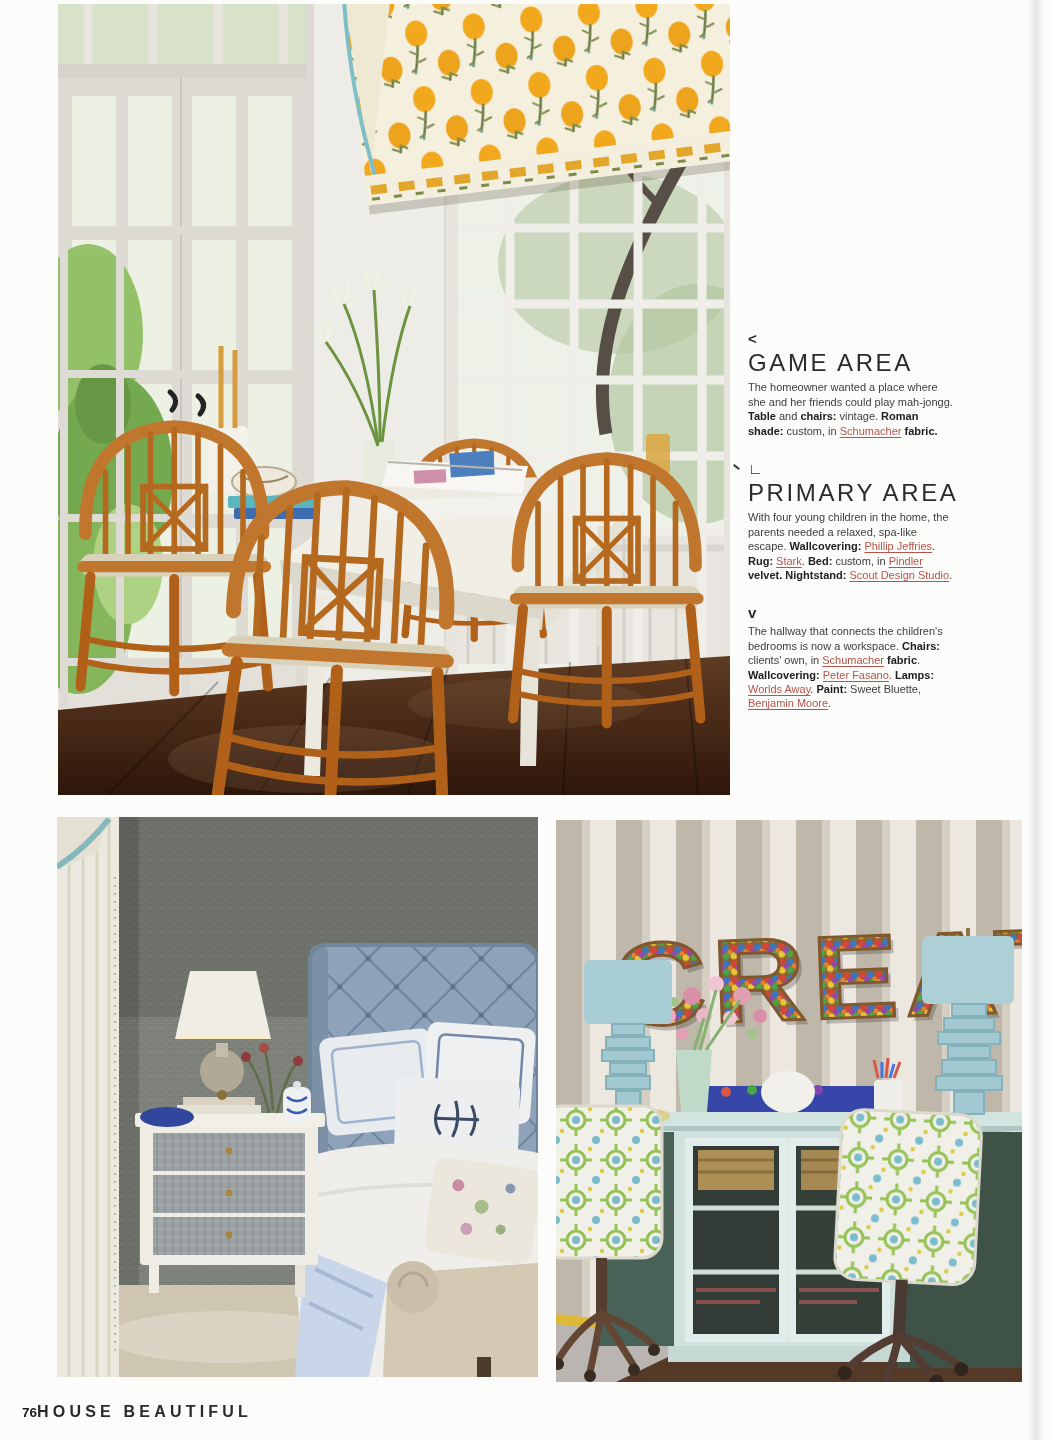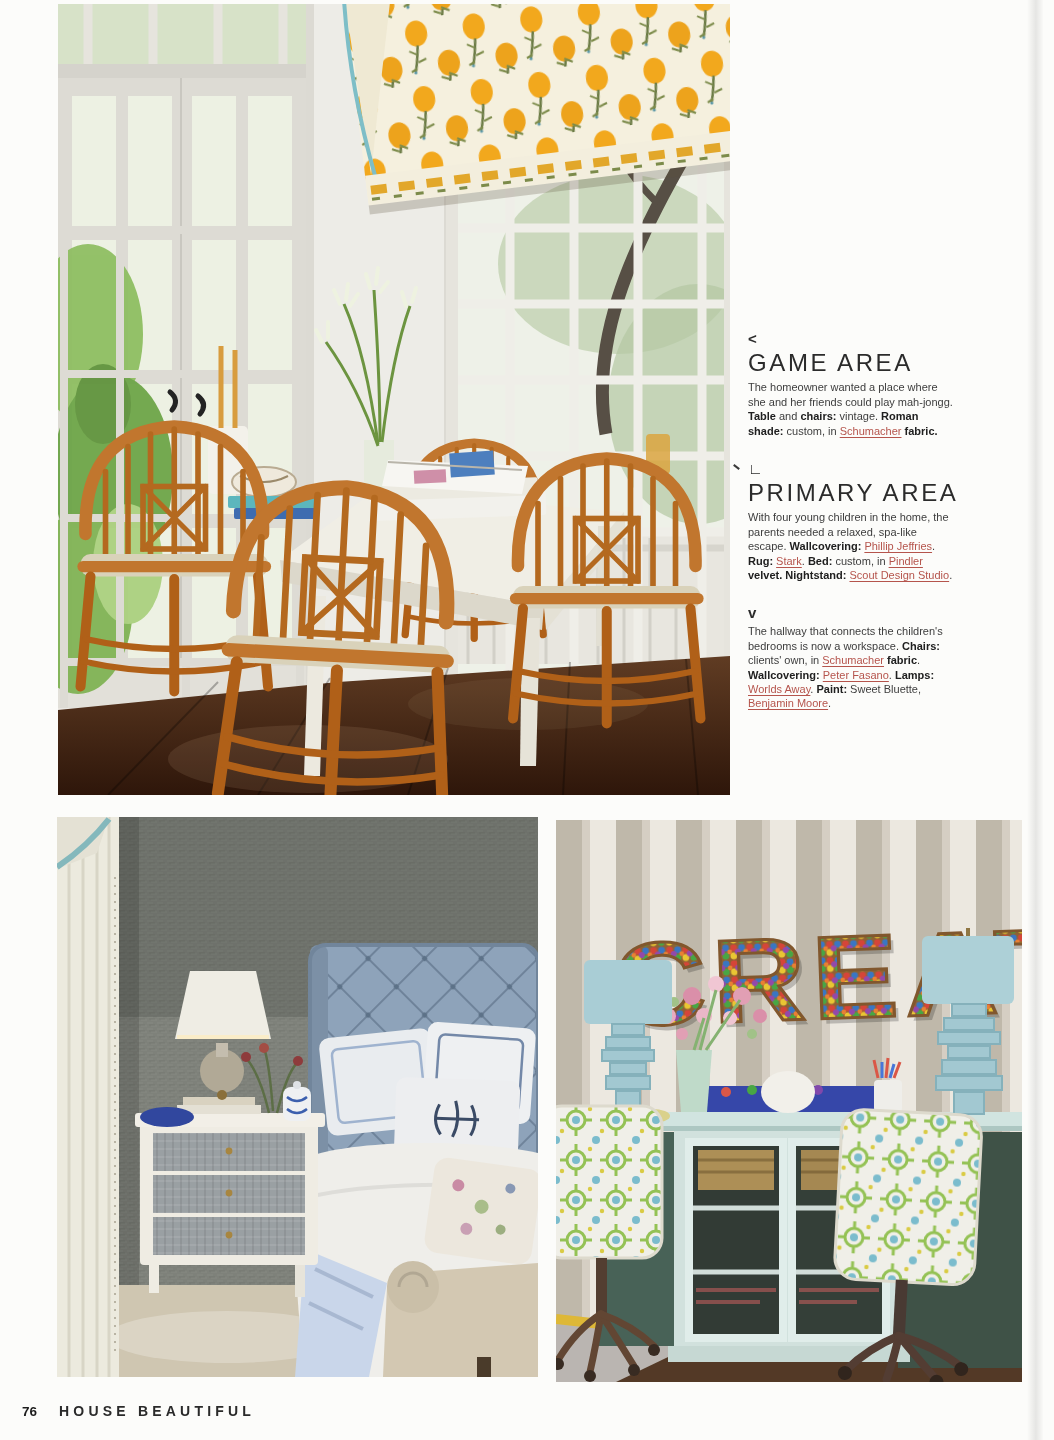--- a/index.html
+++ b/index.html
@@ -13,21 +13,21 @@
   .captions{position:absolute;left:748px;top:331px;width:215px;color:#3d3d3d;}
   .cap-section{margin-bottom:23px;}
   .marker{font-size:15px;font-weight:700;color:#2c2c2c;line-height:1;margin-bottom:4px;}
   .cap-title{margin:0 0 4px 0;font-size:24px;font-weight:400;letter-spacing:2.6px;
              color:#2b2b2b;line-height:1.1;}
   .cap-body{margin:0;font-size:11px;line-height:1.31;color:#3d3d3d;width:207px;}
   .b{font-weight:700;color:#202020;}
   .lnk{color:#b5544c;text-decoration:underline;text-underline-offset:2px;cursor:pointer;}
   .footer{position:absolute;left:22px;top:1403px;display:flex;align-items:center;color:#1c1c1c;}
   .pgnum{font-size:13.5px;font-weight:700;}
-  .mag{font-size:14px;letter-spacing:4.2px;margin-left:22px;font-weight:700;color:#2a2a2a;}
+  .mag{font-size:16px;letter-spacing:4.2px;font-weight:700;color:#2a2a2a;}
   .scan-edge{position:absolute;left:1027px;top:0;width:16px;height:1440px;pointer-events:none;
      background:linear-gradient(to right,rgba(0,0,0,0),rgba(0,0,0,0.09) 55%,rgba(0,0,0,0.01));}
   .tick{position:absolute;left:733px;top:466px;width:7px;height:2px;background:#3a3a3a;
         transform:rotate(38deg);}
 </style>
 </head>
 <body>
 
 <div class="page">
 

